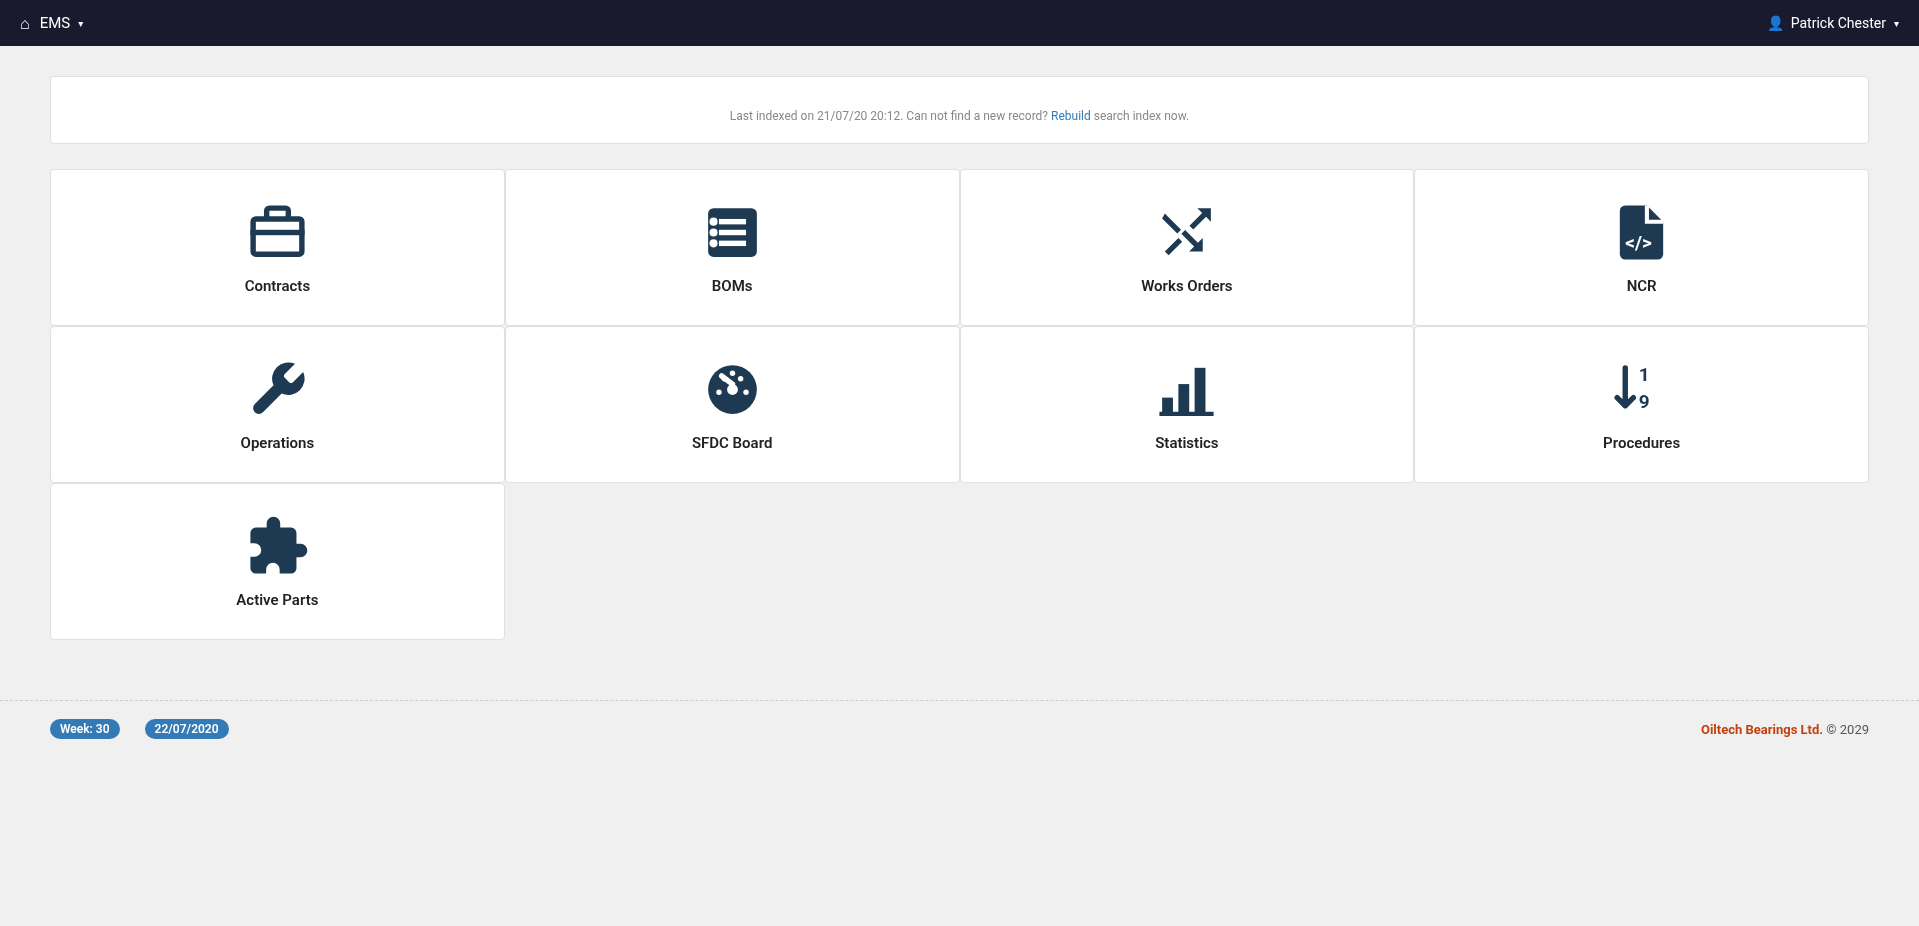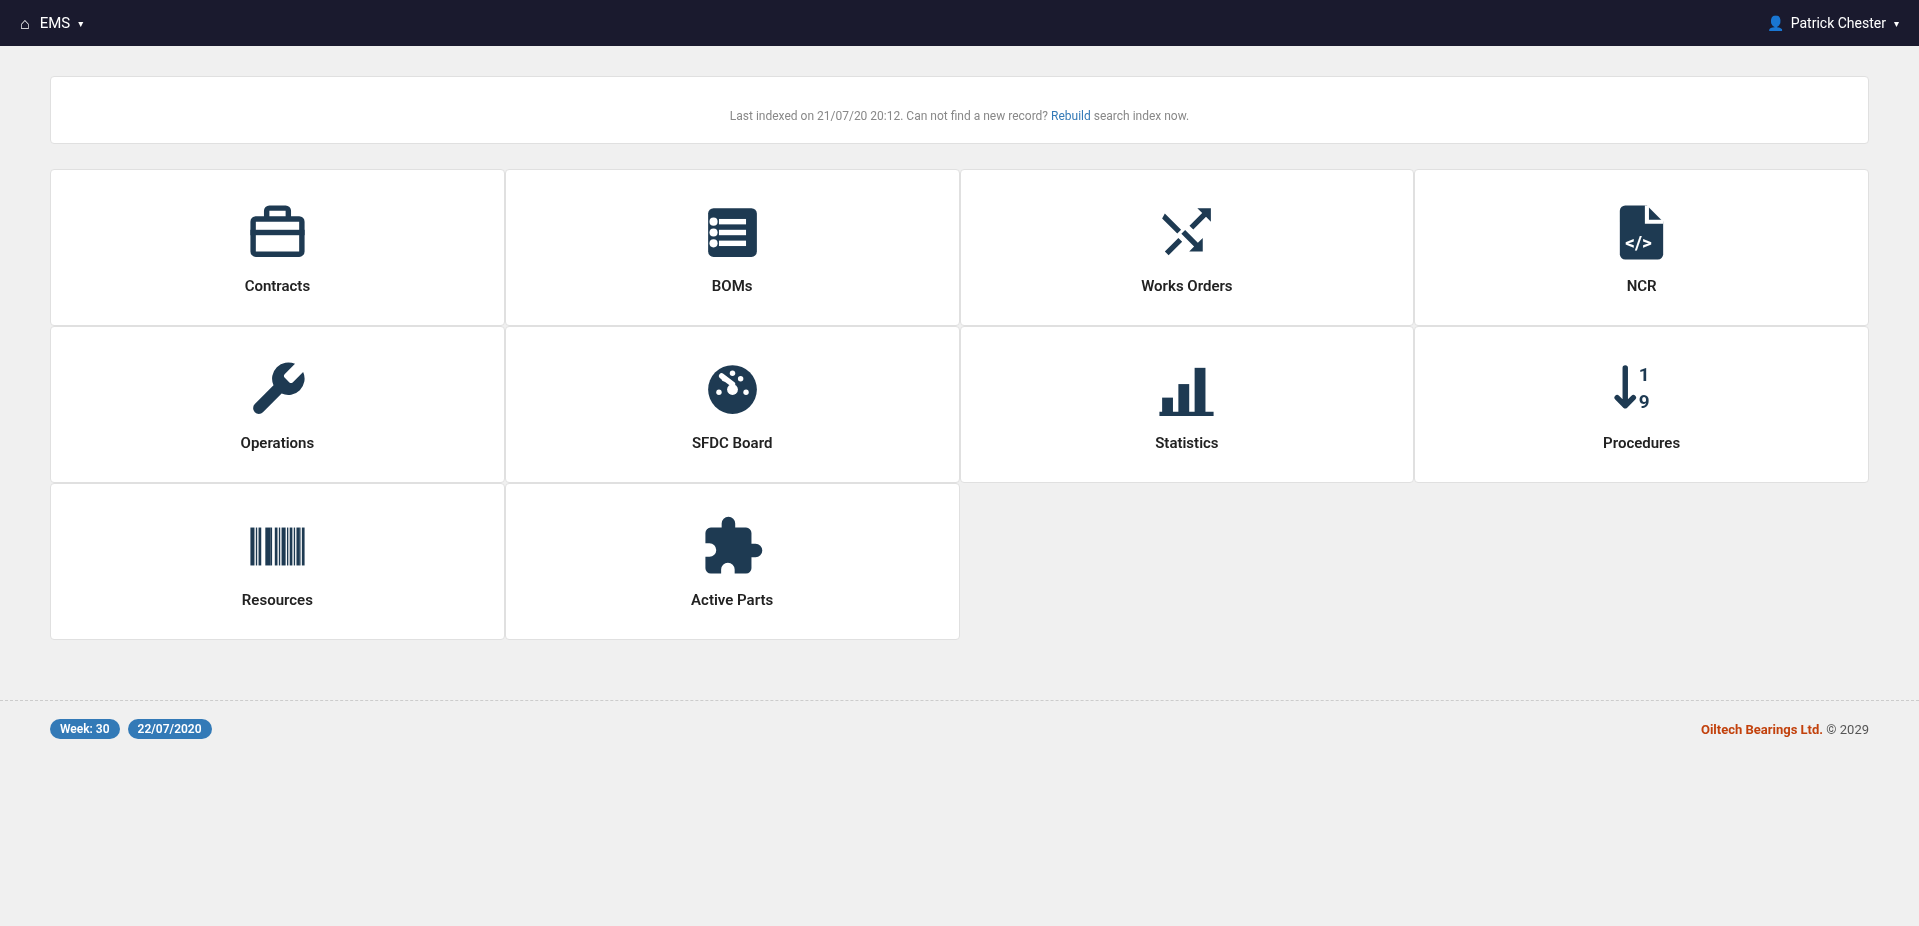--- a/index.html
+++ b/index.html
@@ -123,21 +123,21 @@
     .footer {
       margin-top: 30px;
       border-top: 1px dashed #ccc;
       padding: 18px 0;
       display: flex;
       align-items: center;
       justify-content: space-between;
     }
     .footer-badges {
       display: flex;
-      gap: 8px;
+      gap: 25px;
       padding-left: 50px;
     }
     .badge {
       background: #337ab7;
       color: #fff;
       border-radius: 10px;
       padding: 3px 10px;
       font-size: 12px;
       font-weight: 600;
     }
@@ -260,41 +260,20 @@
     <text x="11" y="9" font-size="7" font-weight="bold" fill="#1e3a52">1</text>
     <text x="11" y="19" font-size="7" font-weight="bold" fill="#1e3a52">9</text>
     <path d="M6 4v14M3 15l3 3 3-3" fill="none" stroke="#1e3a52" stroke-width="2" stroke-linecap="round" stroke-linejoin="round"></path>
   </svg>
         </div>
         <span class="card-label">Procedures</span>
       </div>
       <div class="card">
         <div class="card-icon">
           <svg viewBox="0 0 24 24" xmlns="http://www.w3.org/2000/svg">
-    <rect x="2" y="5" width="1.5" height="14"></rect>
-    <rect x="5" y="5" width="1" height="14"></rect>
-    <rect x="7.5" y="5" width="2" height="14"></rect>
-    <rect x="11" y="5" width="1" height="14"></rect>
-    <rect x="13.5" y="5" width="1.5" height="14"></rect>
-    <rect x="16.5" y="5" width="1" height="14"></rect>
-    <rect x="19" y="5" width="1" height="14"></rect>
-    <rect x="21" y="5" width="1" height="14"></rect>
-    <rect x="4" y="5" width="0.5" height="14"></rect>
-    <rect x="9.5" y="5" width="0.5" height="14"></rect>
-    <rect x="12.5" y="5" width="0.5" height="14"></rect>
-    <rect x="15.5" y="5" width="0.5" height="14"></rect>
-    <rect x="18" y="5" width="0.5" height="14"></rect>
-    <rect x="20" y="5" width="0.5" height="14"></rect>
-  </svg>
-        </div>
-        <span class="card-label">Resources</span>
-      </div>
-      <div class="card">
-        <div class="card-icon">
-          <svg viewBox="0 0 24 24" xmlns="http://www.w3.org/2000/svg">
     <path d="M20.5 11H19V7a2 2 0 0 0-2-2h-4V3.5a2.5 2.5 0 0 0-5 0V5H4a2 2 0 0 0-2 2v3.8h1.5a2.5 2.5 0 0 1 0 5H2V20a2 2 0 0 0 2 2h3.8v-1.5a2.5 2.5 0 0 1 5 0V22H17a2 2 0 0 0 2-2v-4h1.5a2.5 2.5 0 0 0 0-5z"></path>
   </svg>
         </div>
         <span class="card-label">Active Parts</span>
       </div>
     </div>
 
 </div>
 
 <div class="footer">

